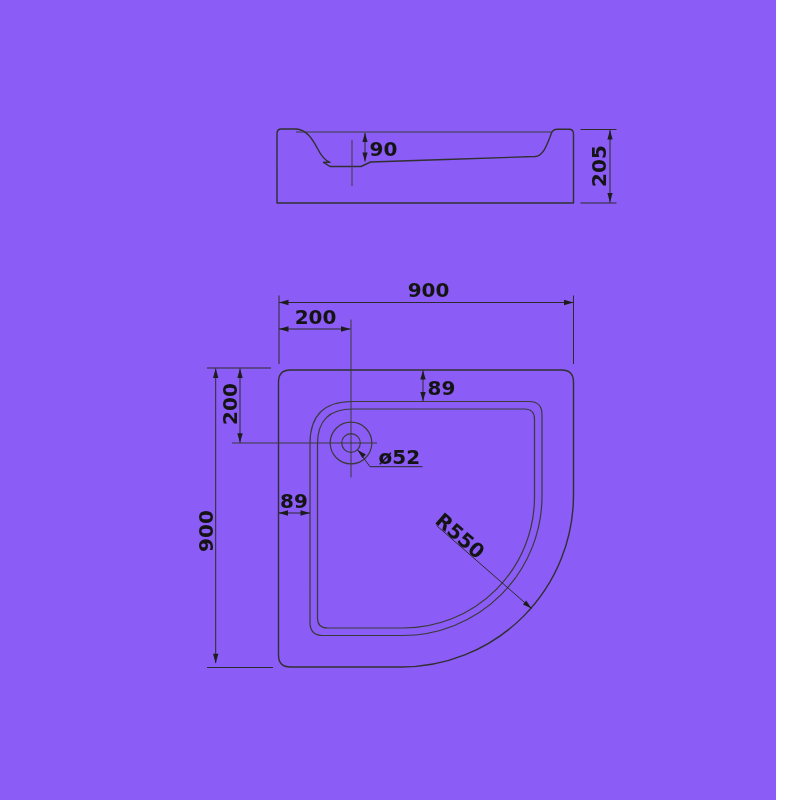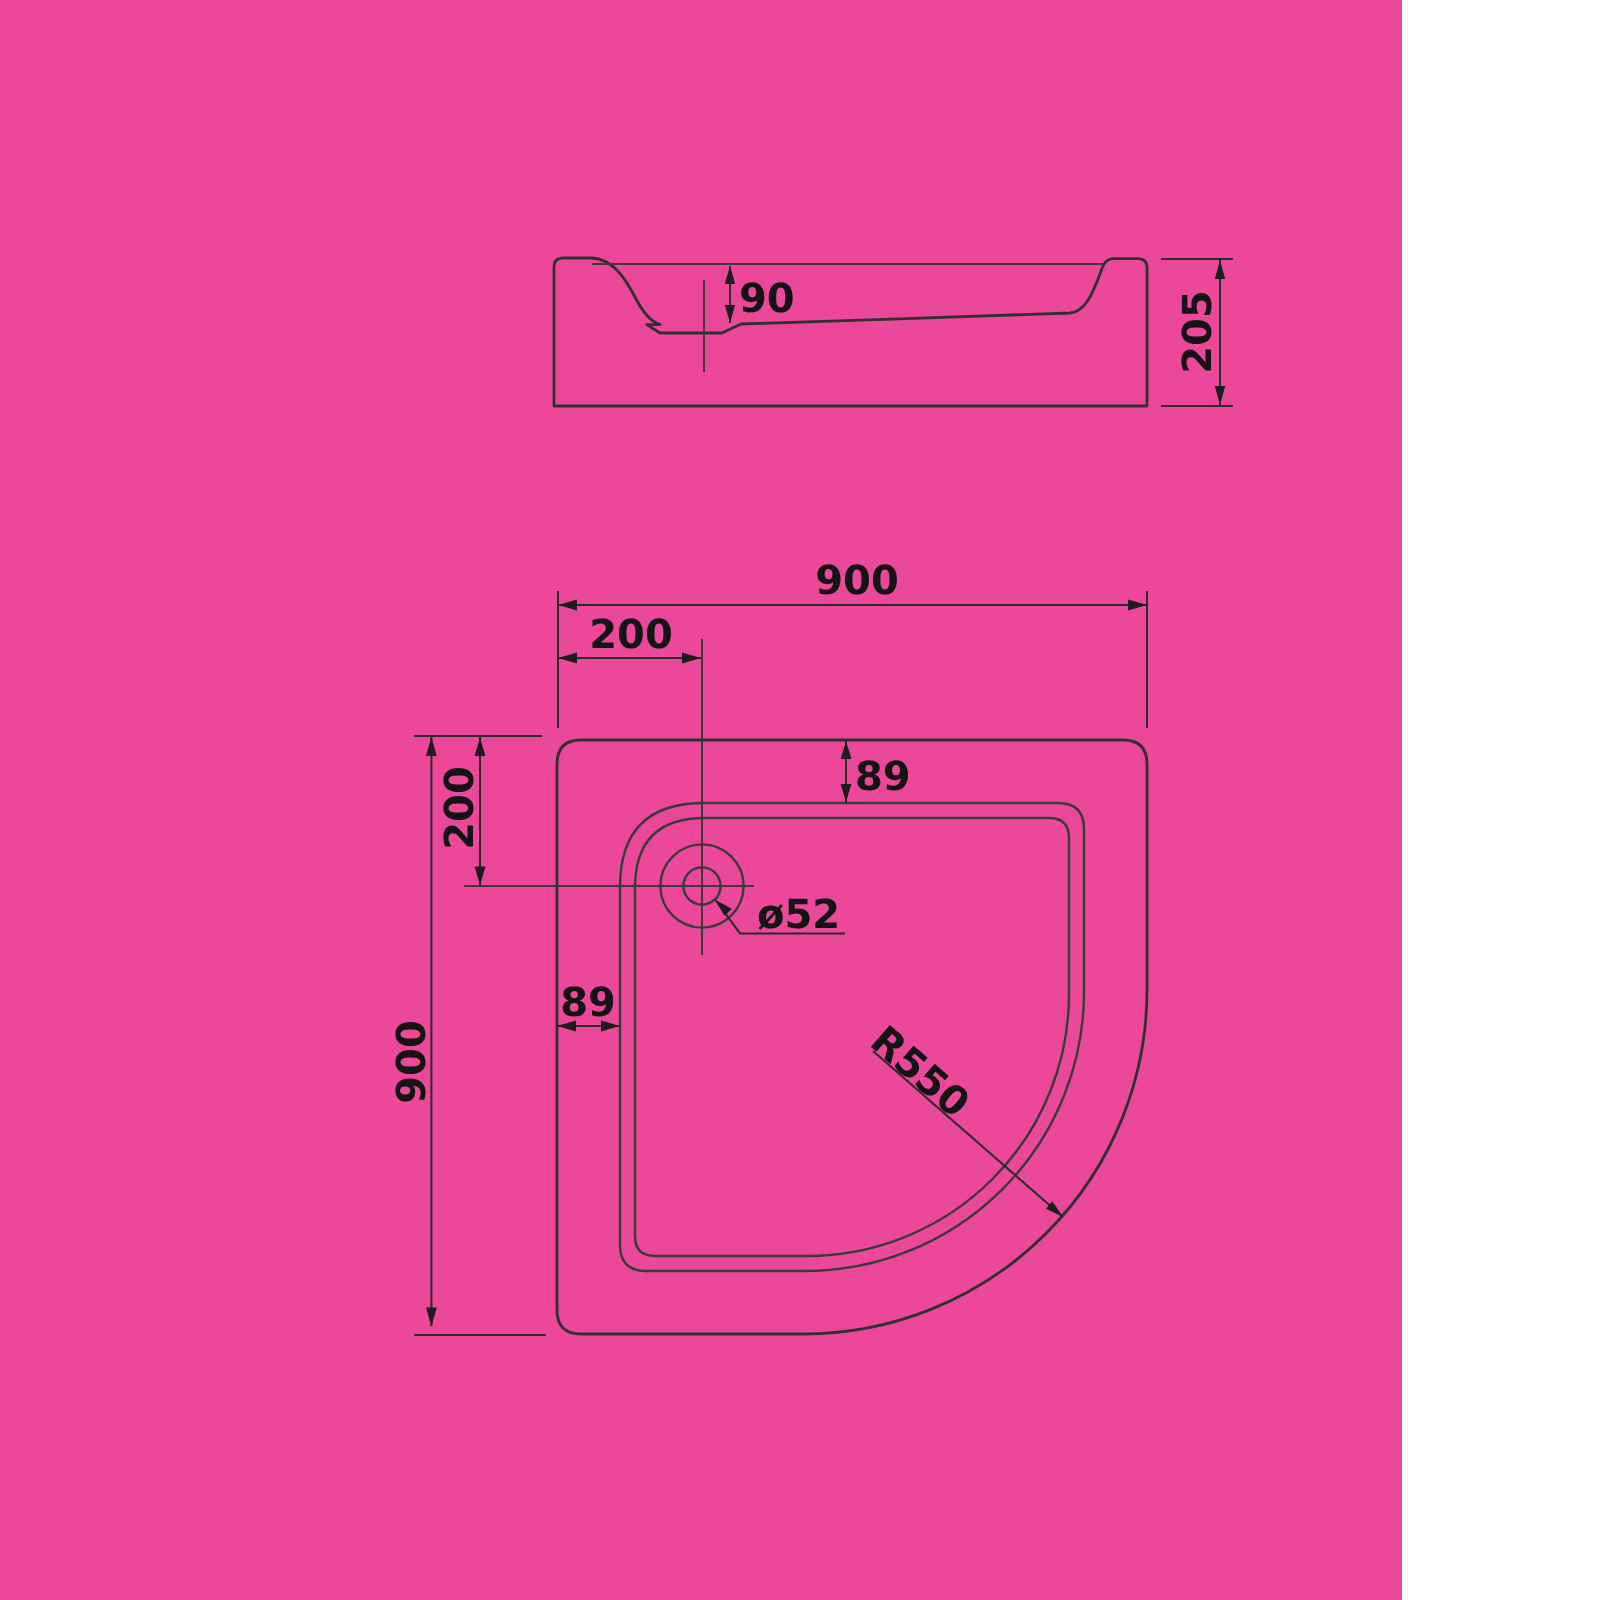--- a/index.html
+++ b/index.html
@@ -1,16 +1,16 @@
 <!DOCTYPE html>
 <html><head>
 <meta charset="utf-8">
 <style>
   html,body{margin:0;padding:0;background:#ffffff;}
-  .stage{position:relative;width:701px;height:800px;background:#ec4899;overflow:hidden;}
+  .stage{position:relative;width:776px;height:800px;background:#8b5cf6;overflow:hidden;}
   svg{display:block;}
   .outline{fill:none;stroke:#303030;stroke-width:1.4;stroke-linejoin:round;stroke-linecap:round;}
   .rimline{fill:none;stroke:#3a3a3a;stroke-width:1.2;stroke-linejoin:round;}
   .thin{fill:none;stroke:#3a3a3a;stroke-width:1;}
   .dimline{fill:none;stroke:#2b2b2b;stroke-width:1;}
   .arrow{fill:#1d1d1d;stroke:none;}
   .dim{font-family:"DejaVu Sans","Liberation Sans",sans-serif;font-size:20px;font-weight:bold;fill:#141414;}
 </style>
 </head>
 <body>

